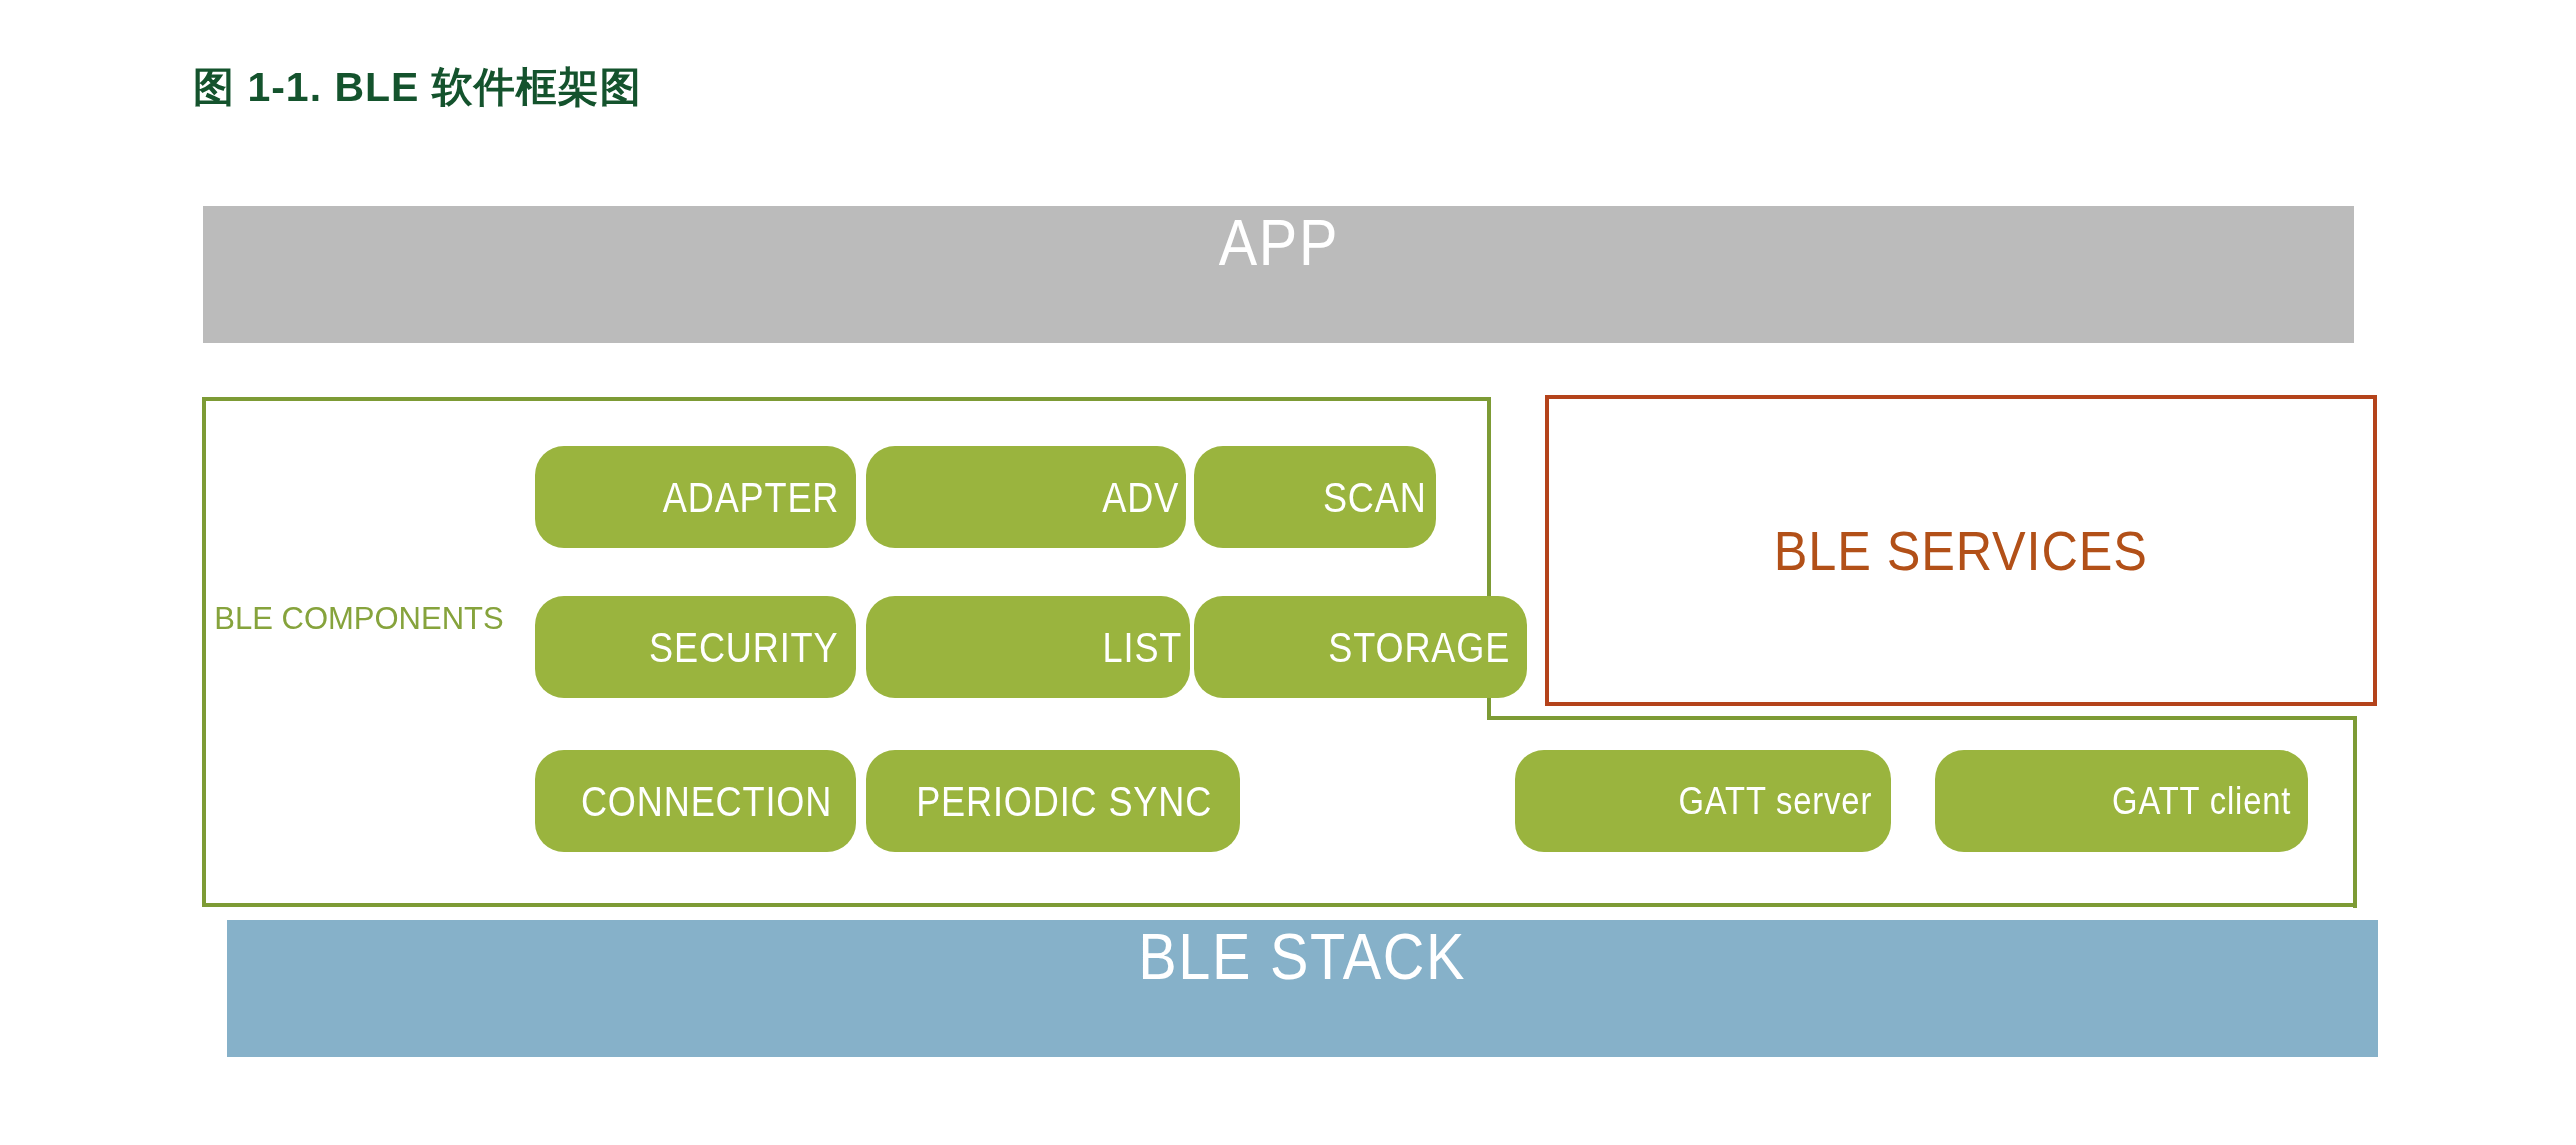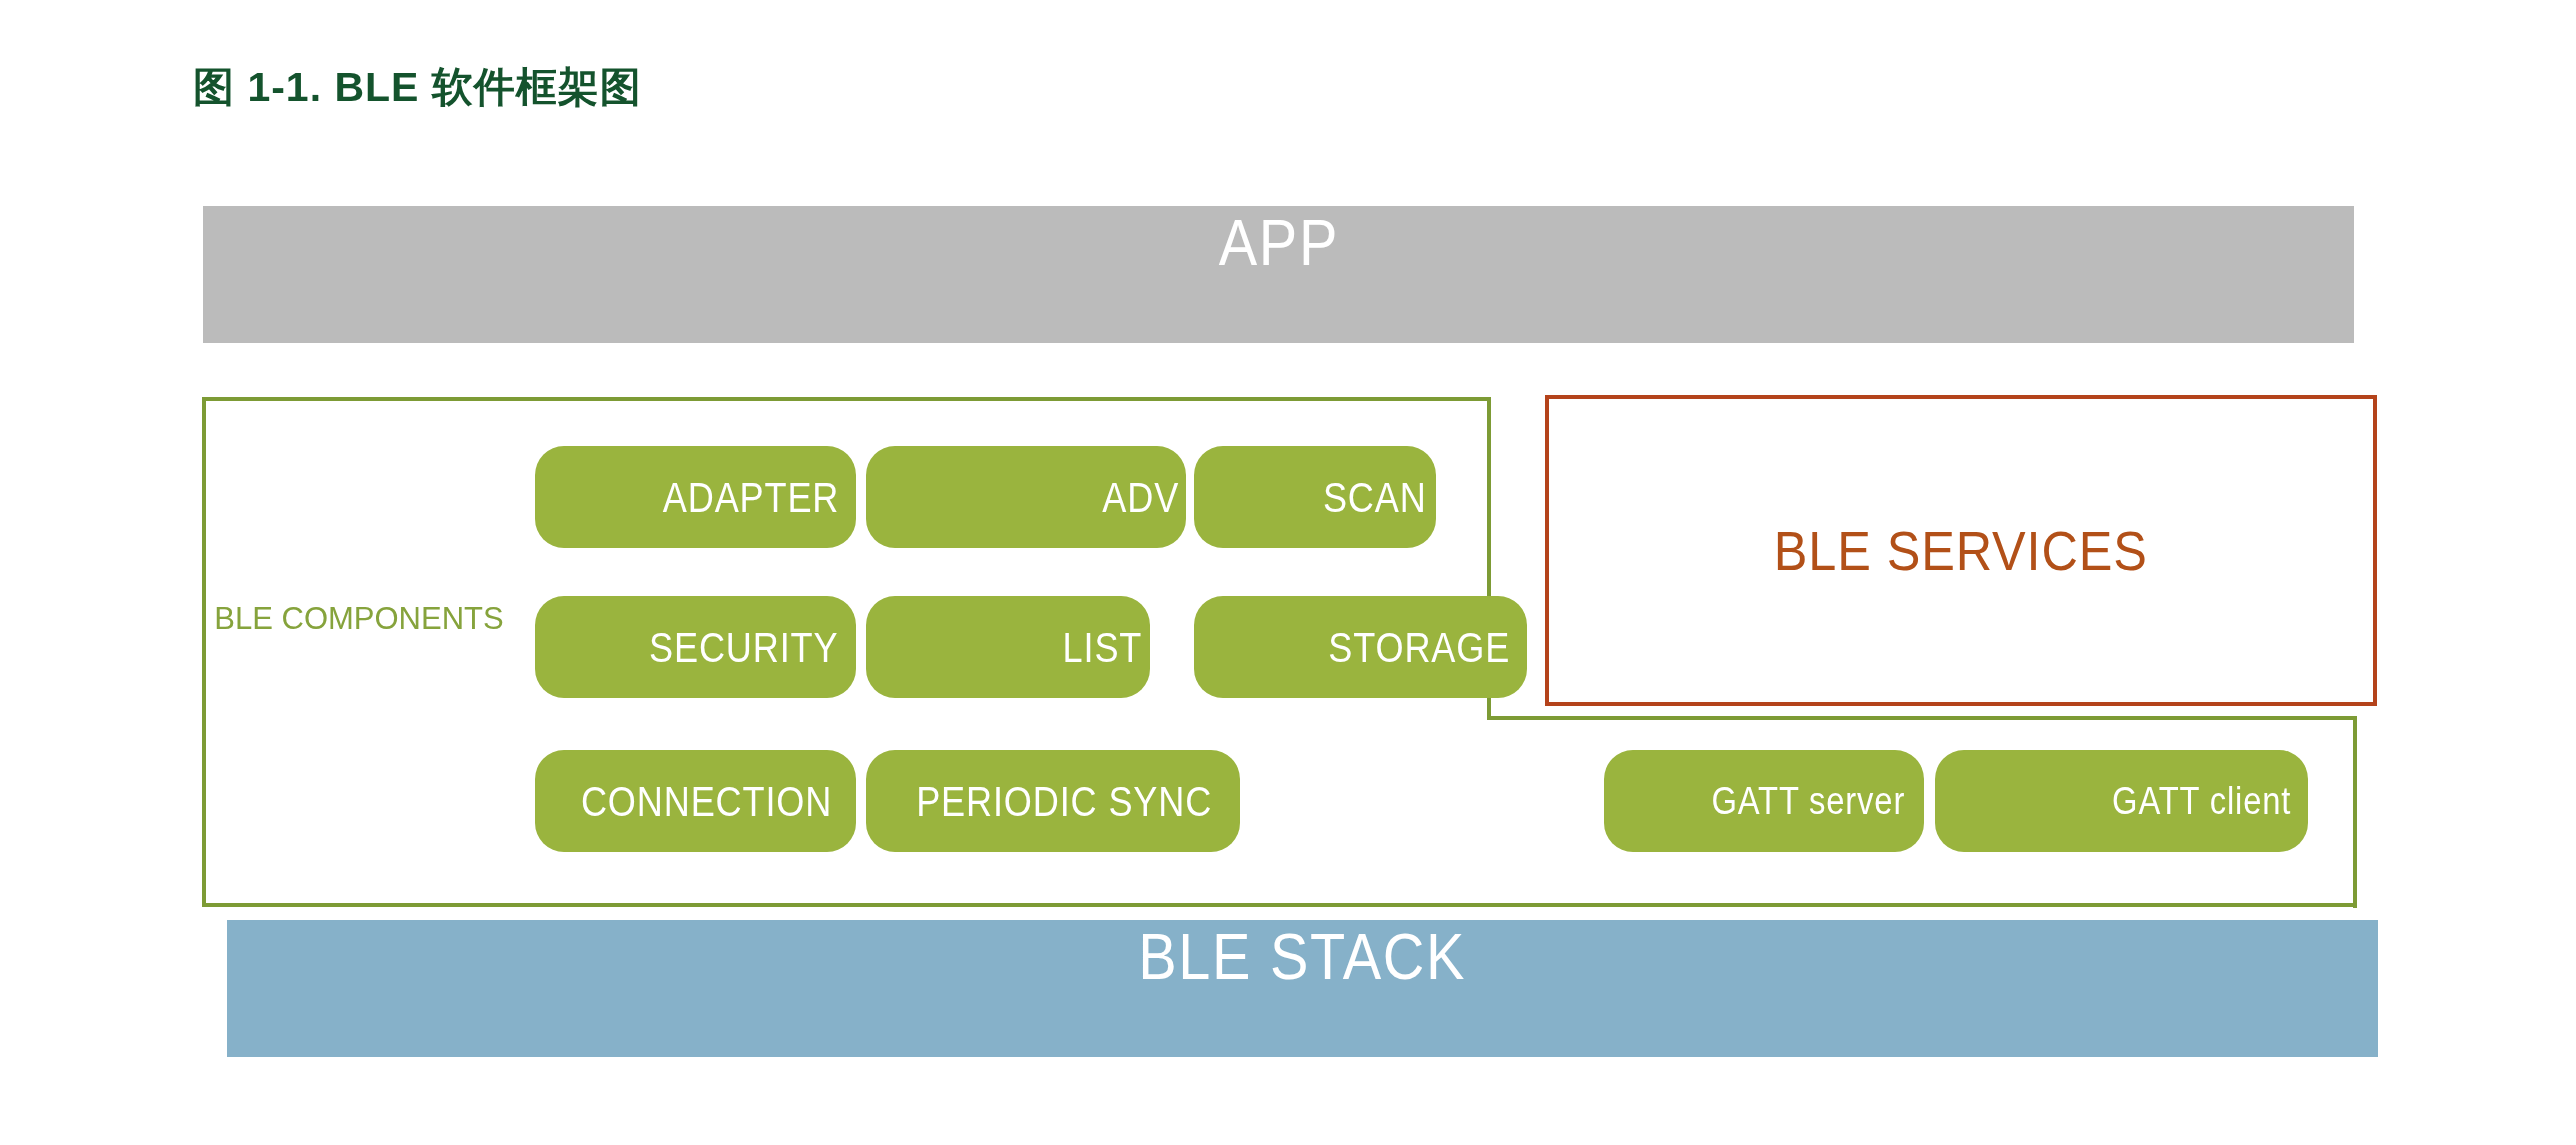--- a/index.html
+++ b/index.html
@@ -80,35 +80,35 @@
   <div class="gbox" style="left:866px;top:446px;width:320px">
     <span class="gbox-label">ADV</span>
   </div>
   <div class="gbox" style="left:1194px;top:446px;width:242px">
     <span class="gbox-label">SCAN</span>
   </div>
 
   <div class="gbox" style="left:535px;top:596px;width:321px">
     <span class="gbox-label">SECURITY</span>
   </div>
-  <div class="gbox" style="left:866px;top:596px;width:284px">
+  <div class="gbox" style="left:866px;top:596px;width:324px">
     <span class="gbox-label">LIST</span>
   </div>
   <div class="gbox" style="left:1194px;top:596px;width:333px">
     <span class="gbox-label">STORAGE</span>
   </div>
 
   <div class="gbox" style="left:535px;top:750px;width:321px">
     <span class="gbox-label">CONNECTION</span>
   </div>
   <div class="gbox" style="left:866px;top:750px;width:374px">
     <span class="gbox-label">PERIODIC SYNC</span>
   </div>
 
-  <div class="gbox" style="left:1604px;top:750px;width:320px">
+  <div class="gbox" style="left:1515px;top:750px;width:376px">
     <span class="gbox-label small">GATT server</span>
   </div>
   <div class="gbox" style="left:1935px;top:750px;width:373px">
     <span class="gbox-label small">GATT client</span>
   </div>
 
   <div class="services-box">
     <span class="services-label">BLE SERVICES</span>
   </div>
 

